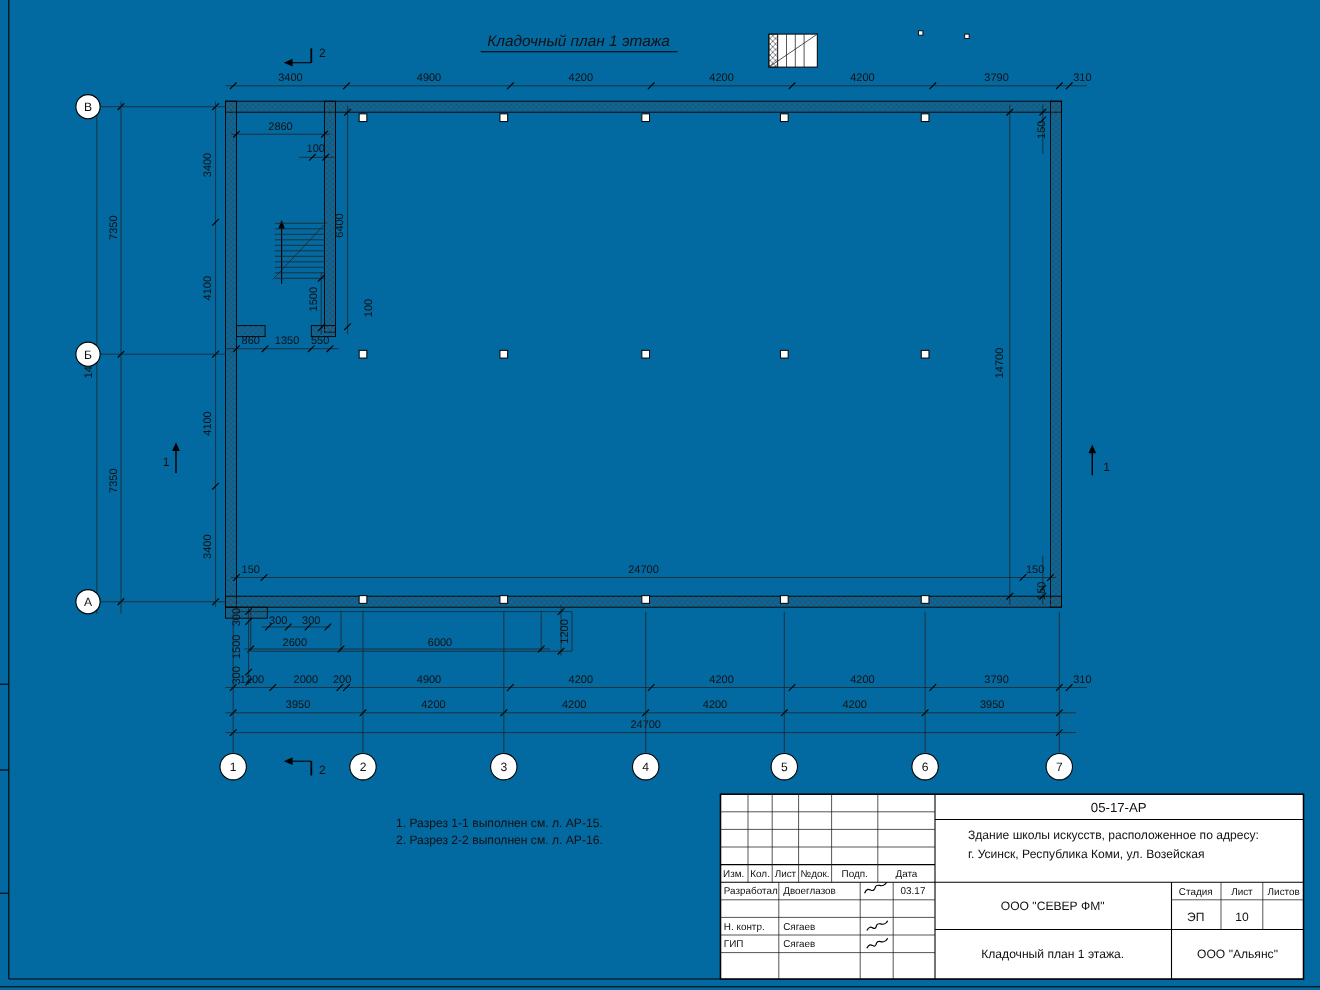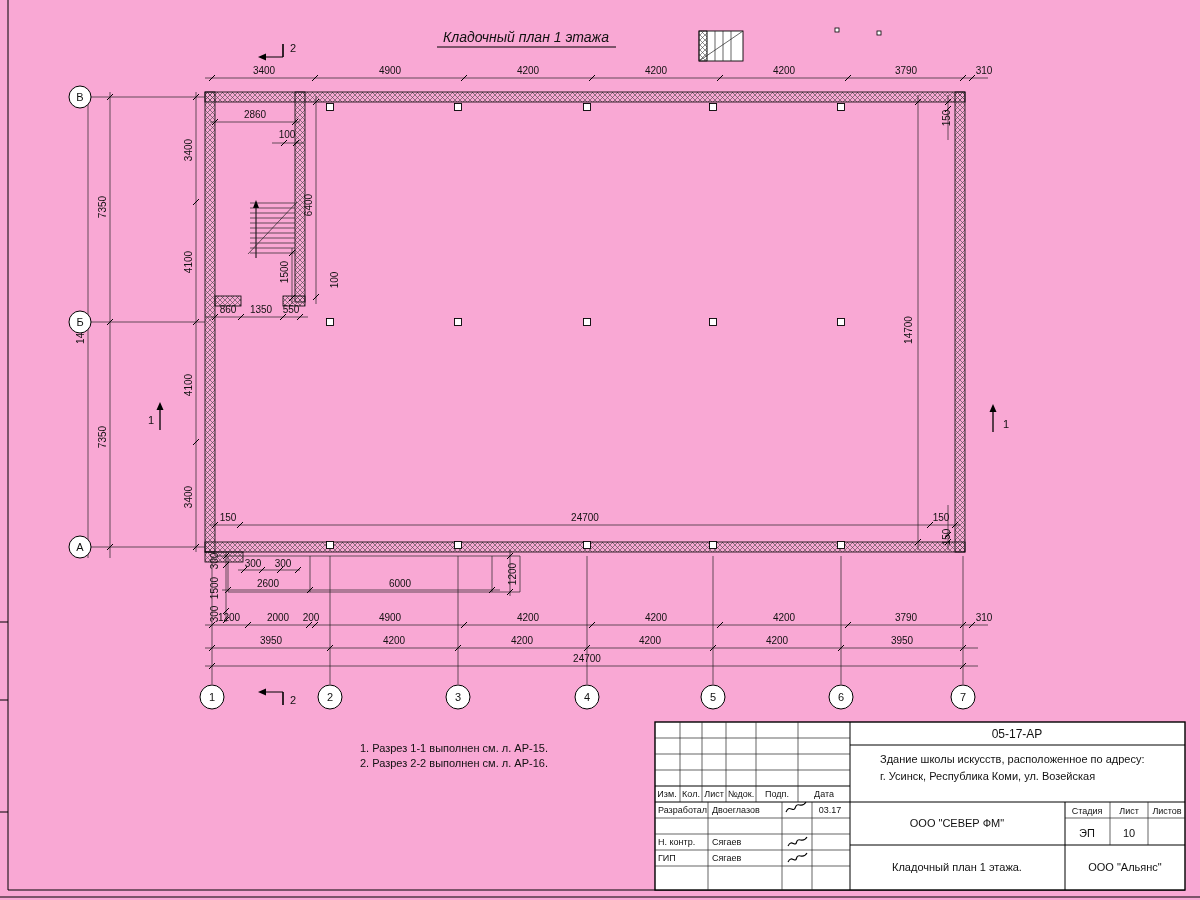--- a/index.html
+++ b/index.html
@@ -1,16 +1,16 @@
 <!DOCTYPE html>
 <html><head>
 <meta charset="utf-8">
 <style>
   html,body{margin:0;padding:0;background:#fff;}
-  .sheet{position:relative;width:1200px;height:900px;background:#f9a8d4;overflow:hidden;
+  .sheet{position:relative;width:1200px;height:900px;background:#0369a1;overflow:hidden;
          font-family:"Liberation Sans",sans-serif;}
   svg text{font-family:"Liberation Sans",sans-serif;fill:#111;}
   .dim{font-size:10px;}
   .ttl{font-size:14px;font-style:italic;}
   .note{font-size:11px;}
   .axlbl{font-size:11px;}
   .tb-sm{font-size:9px;}
   .tb-md{font-size:11px;}
   .tb-lg{font-size:12px;}
   .thin{stroke:#222;stroke-width:0.7;}

